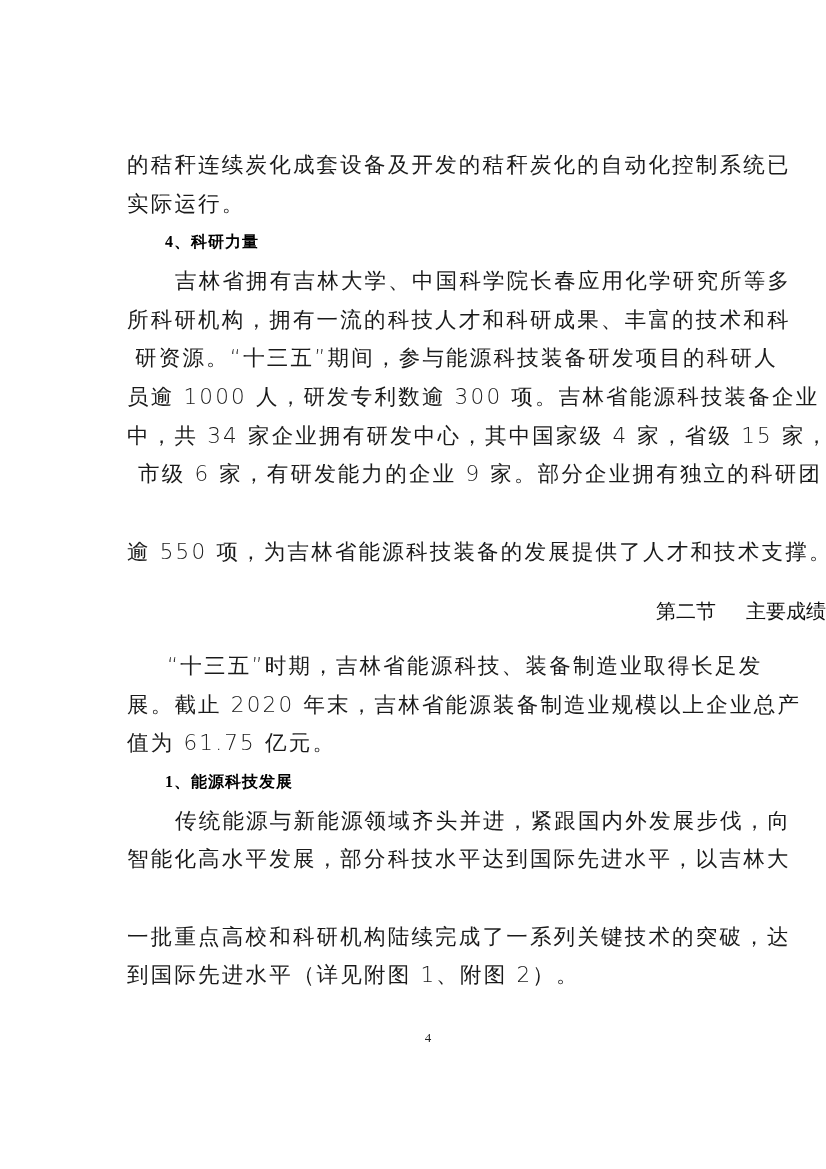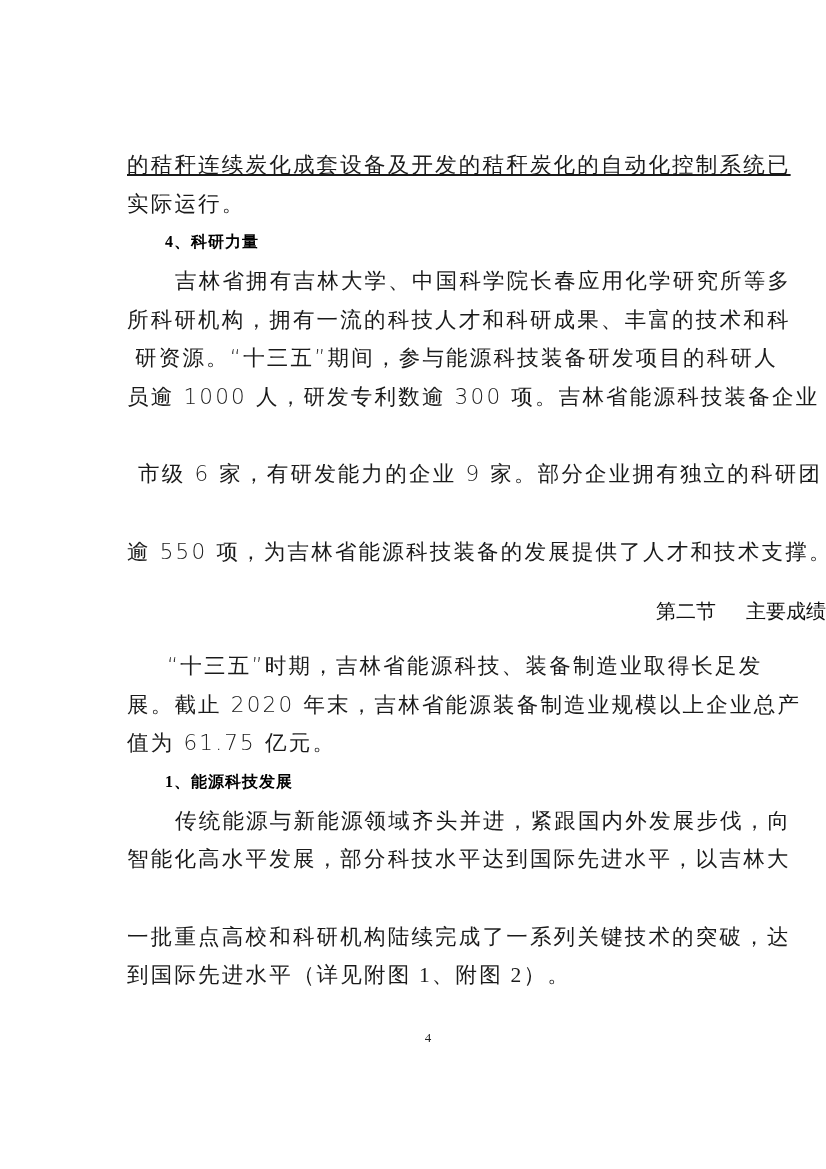--- a/index.html
+++ b/index.html
@@ -77,42 +77,43 @@
       font-size: 13px;
       font-family: "Liberation Serif", "DejaVu Serif", serif;
       color: #222222;
     }
   </style>
 </head>
 <body>
 
 <div class="page">
 
-  <div class="line" style="top:146px;text-decoration:underline;">的秸秆连续炭化成套设备及开发的秸秆炭化的自动化控制系统已</div>
+  <div class="line" style="top:146px;">的秸秆连续炭化成套设备及开发的秸秆炭化的自动化控制系统已</div>
   <div class="line" style="top:185px;">实际运行。</div>
 
   <div class="heading" style="top:223px;">4、科研力量</div>
 
   <div class="line indent" style="top:262px;">吉林省拥有吉林大学、中国科学院长春应用化学研究所等多</div>
   <div class="line" style="top:301px;">所科研机构，拥有一流的科技人才和科研成果、丰富的技术和科</div>
   <div class="line" style="top:339px;margin-left:8px;">研资源。“十三五”期间，参与能源科技装备研发项目的科研人</div>
   <div class="line" style="top:378px;">员逾 1000 人，研发专利数逾 300 项。吉林省能源科技装备企业</div>
+  <div class="line" style="top:417px;">中，共 34 家企业拥有研发中心，其中国家级 4 家，省级 15 家，</div>
   <div class="line" style="top:455px;margin-left:11px;">市级 6 家，有研发能力的企业 9 家。部分企业拥有独立的科研团</div>
   <div class="line" style="top:533px;">逾 550 项，为吉林省能源科技装备的发展提供了人才和技术支撑。</div>
 
   <div class="section-title">
     <span>第二节</span><span class="gap"></span><span>主要成绩</span>
   </div>
 
   <div class="line indent" style="top:647px; left:167px;">“十三五”时期，吉林省能源科技、装备制造业取得长足发</div>
   <div class="line" style="top:686px;">展。截止 2020 年末，吉林省能源装备制造业规模以上企业总产</div>
   <div class="line" style="top:724px;">值为 61.75 亿元。</div>
 
   <div class="heading" style="top:763px;">1、能源科技发展</div>
 
   <div class="line indent" style="top:802px;">传统能源与新能源领域齐头并进，紧跟国内外发展步伐，向</div>
   <div class="line" style="top:840px;">智能化高水平发展，部分科技水平达到国际先进水平，以吉林大</div>
   <div class="line" style="top:918px;">一批重点高校和科研机构陆续完成了一系列关键技术的突破，达</div>
-  <div class="line" style="top:956px;font-family:Liberation Serif, serif;">到国际先进水平（详见附图 1、附图 2）。</div>
+  <div class="line" style="top:956px;">到国际先进水平（详见附图 1、附图 2）。</div>
 
   <div class="page-number">4</div>
 
 </div>
 
 </body></html>

